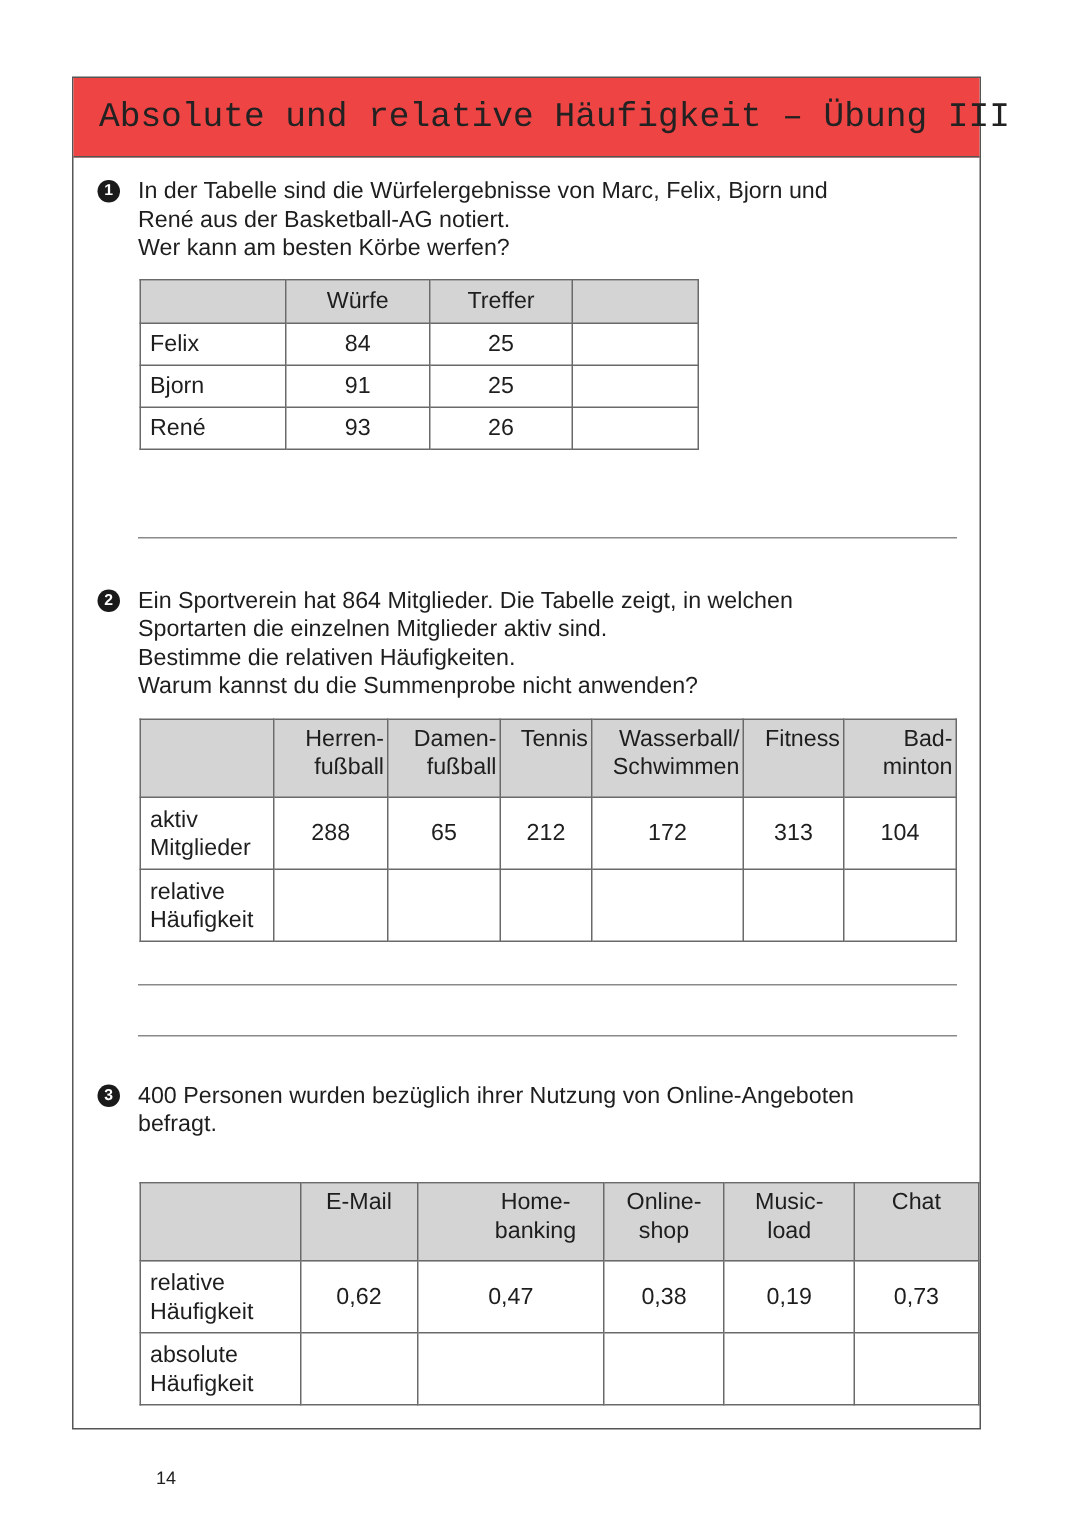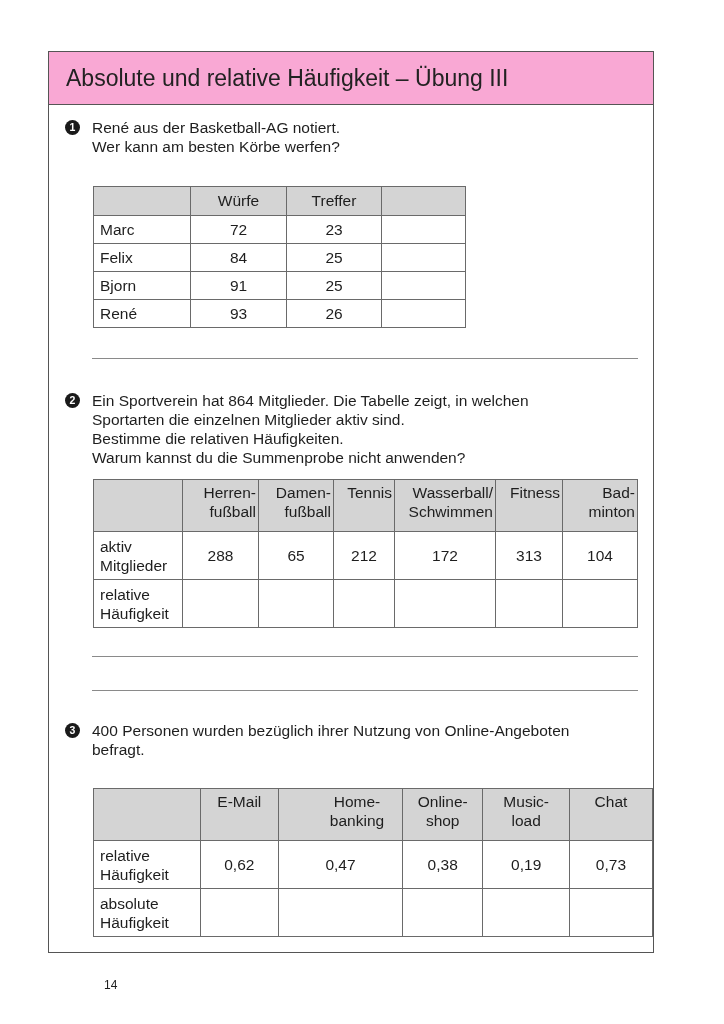--- a/index.html
+++ b/index.html
@@ -1,18 +1,18 @@
 <!DOCTYPE html>
 <html><head>
   <meta charset="utf-8">
   <style>
     html, body { margin: 0; padding: 0; background: #ffffff; }
     body { width: 724px; height: 1024px; position: relative; font-family: "Liberation Sans", sans-serif; color: #1e1e1e; overflow: hidden; }
     .frame { position: absolute; left: 48px; top: 51px; width: 606px; height: 902px; border: 1.5px solid #555; box-sizing: border-box; }
-    .title-bar { position: absolute; left: 0; top: 0; right: 0; height: 52px; background: #f9a8d4; border-bottom: 1.5px solid #555; }
+    .title-bar { position: absolute; left: 0; top: 0; right: 0; height: 52px; background: #ef4444; border-bottom: 1.5px solid #555; font-family: Liberation Mono, monospace; }
     .title { position: absolute; left: 17px; top: 13px; font-size: 23px; color: #222; white-space: nowrap; }
     .task { position: absolute; left: 16px; font-size: 15.5px; line-height: 19px; }
     .num { position: absolute; left: 0; top: 2px; width: 15px; height: 15px; border-radius: 50%; background: #1a1a1a; color: #fff; font-size: 10.5px; font-weight: bold; text-align: center; line-height: 15px; }
     .task-text { margin-left: 27px; }
     .task-text div { white-space: nowrap; }
     table { position: absolute; border-collapse: collapse; font-size: 15.5px; }
     td, th { border: 1px solid #6a6a6a; padding: 0 6px; font-weight: normal; }
     th { background: #d4d4d4; }
     .line { position: absolute; left: 43px; width: 546px; height: 0; border-top: 1.2px solid #8a8a8a; }
     .page-num { position: absolute; left: 56px; top: 978px; font-size: 12px; margin-left: 48px; }
@@ -48,38 +48,33 @@
 <body>
 
 <div class="frame">
   <div class="title-bar">
     <div class="title">Absolute und relative Häufigkeit – Übung III</div>
   </div>
 
   <div class="task" style="top:66px;">
     <span class="num">1</span>
     <div class="task-text">
+      <div>In der Tabelle sind die Würfelergebnisse von Marc, Felix, Bjorn und</div>
       <div>René aus der Basketball-AG notiert.</div>
       <div>Wer kann am besten Körbe werfen?</div>
     </div>
   </div>
 
   <table id="t1">
     <tbody>
         <tr>
       <th class="c0"></th>
       <th class="c1">Würfe</th>
       <th class="c2">Treffer</th>
       <th class="c3"></th>
-    </tr>
-    <tr>
-      <td class="c0">Marc</td>
-      <td class="c1">72</td>
-      <td class="c2">23</td>
-      <td class="c3"></td>
     </tr>
     <tr>
       <td class="c0">Felix</td>
       <td class="c1">84</td>
       <td class="c2">25</td>
       <td class="c3"></td>
     </tr>
     <tr>
       <td class="c0">Bjorn</td>
       <td class="c1">91</td>

